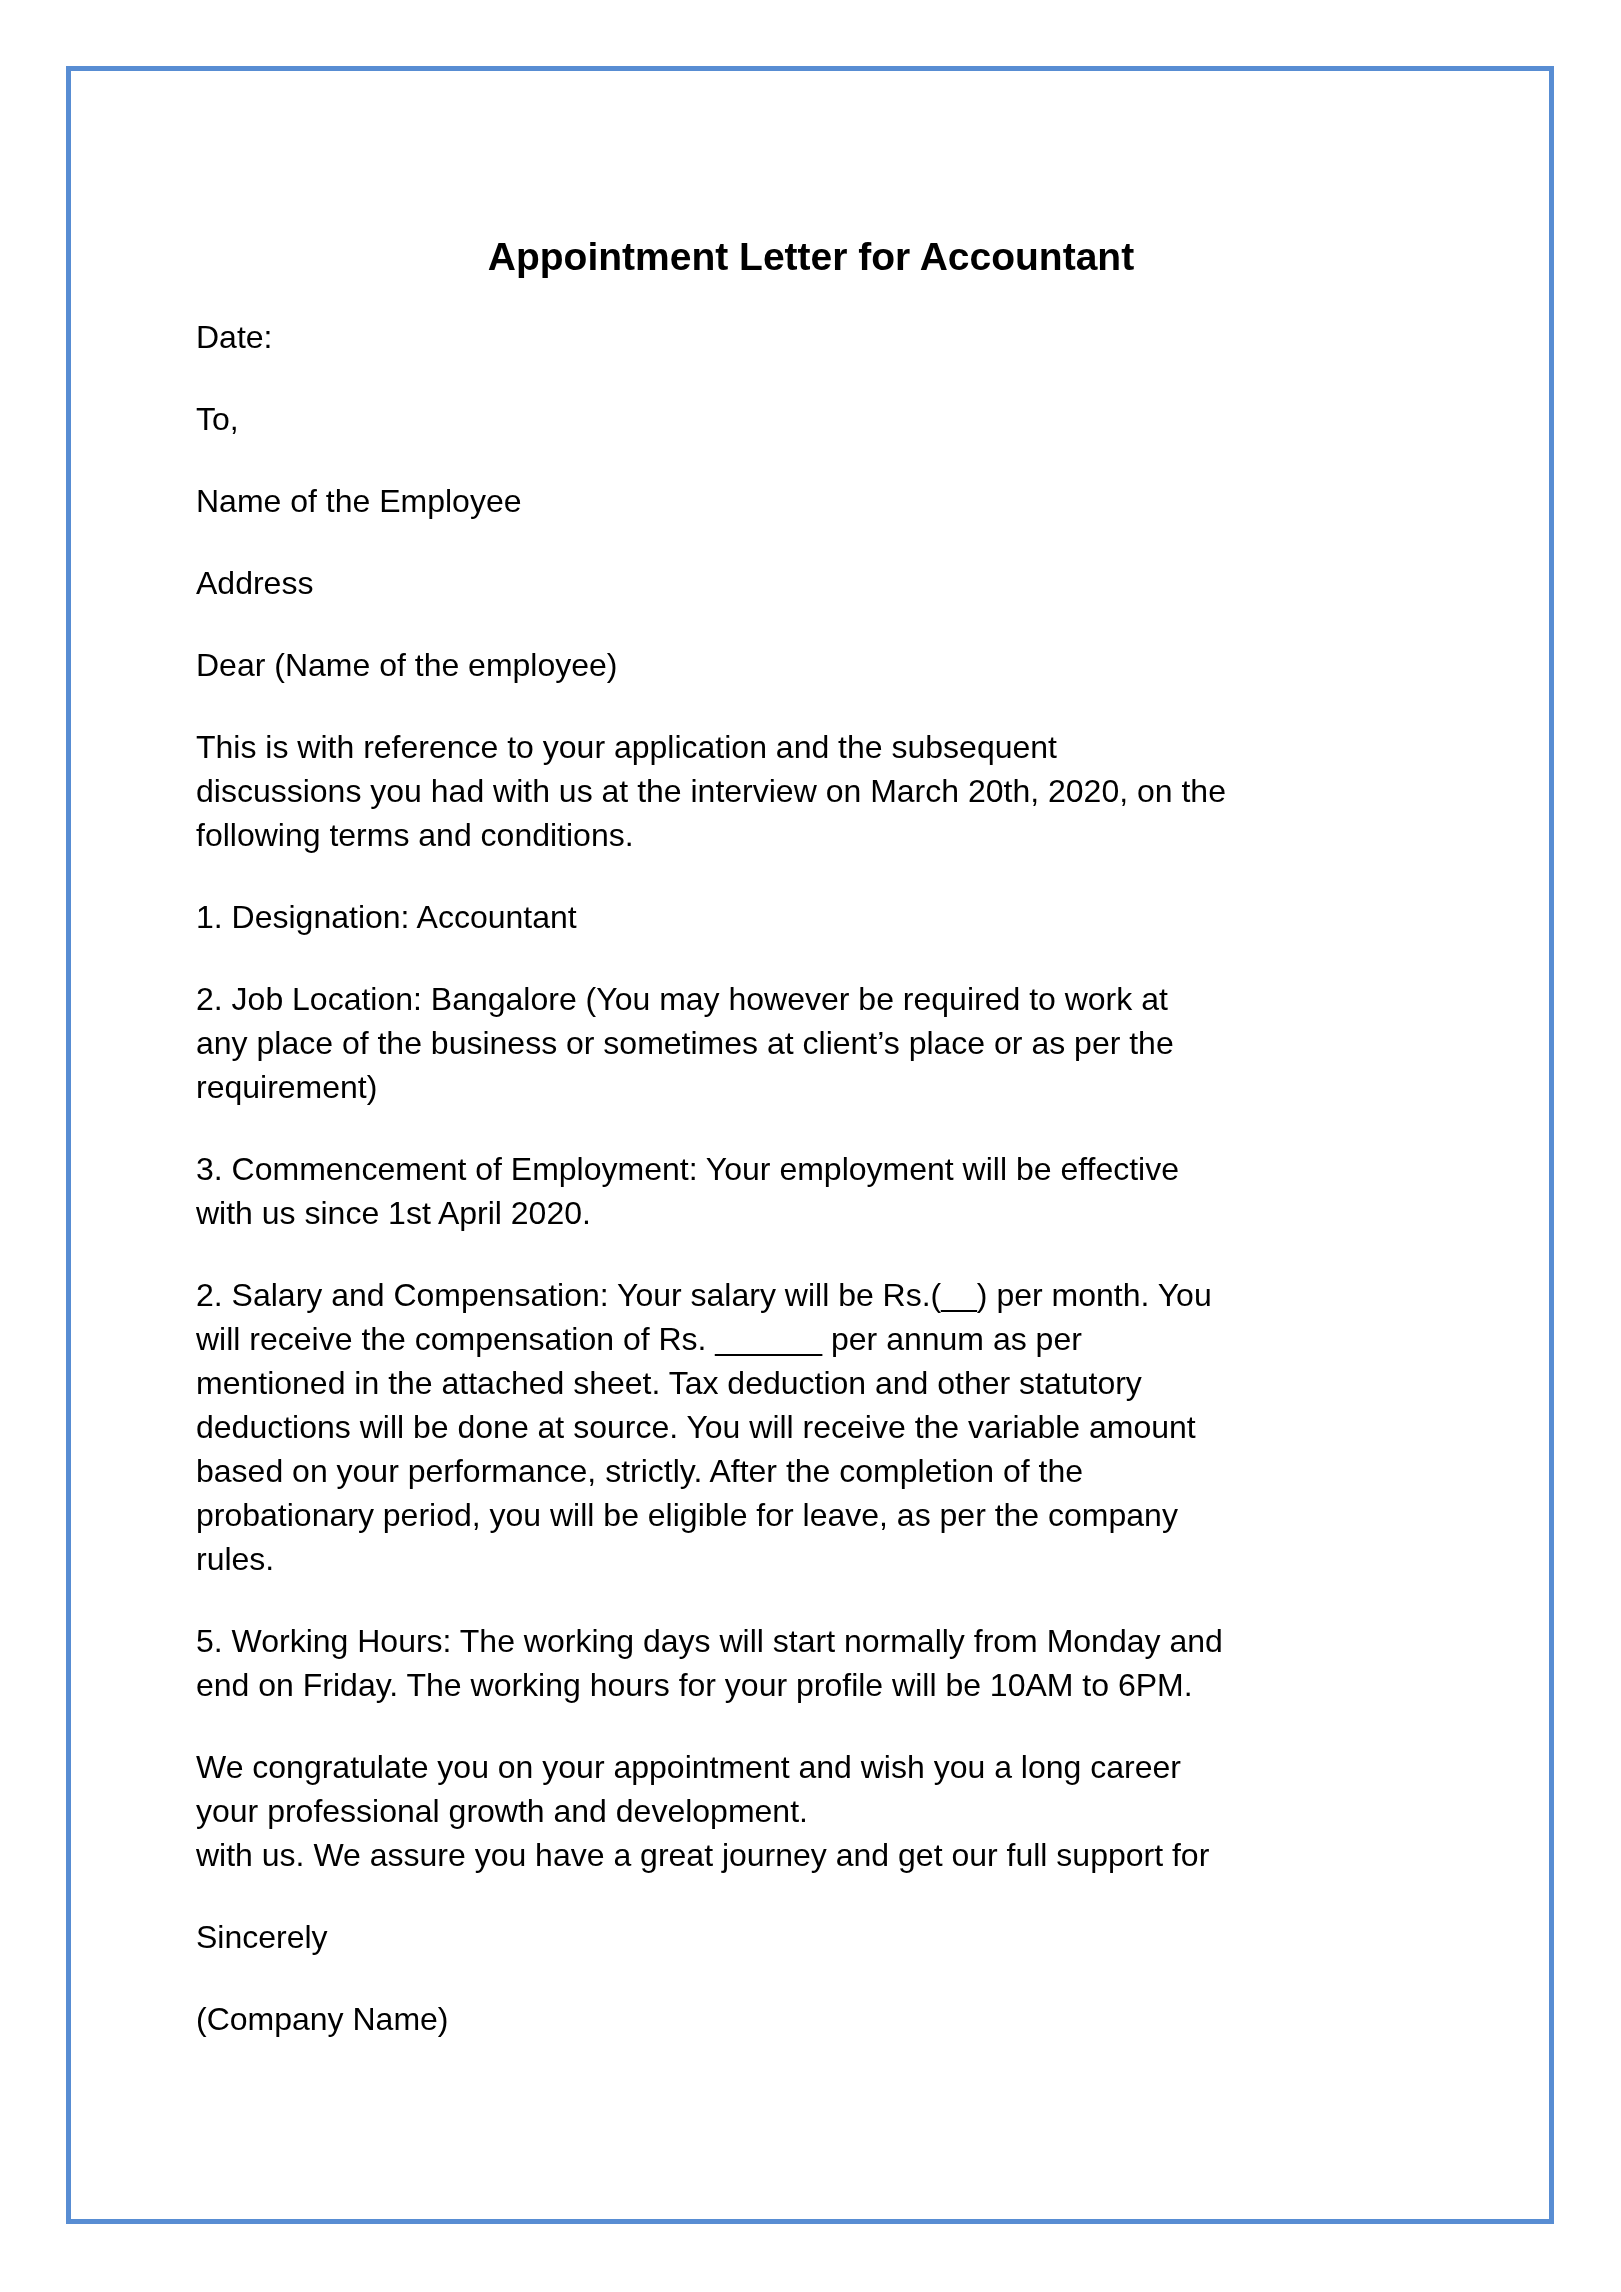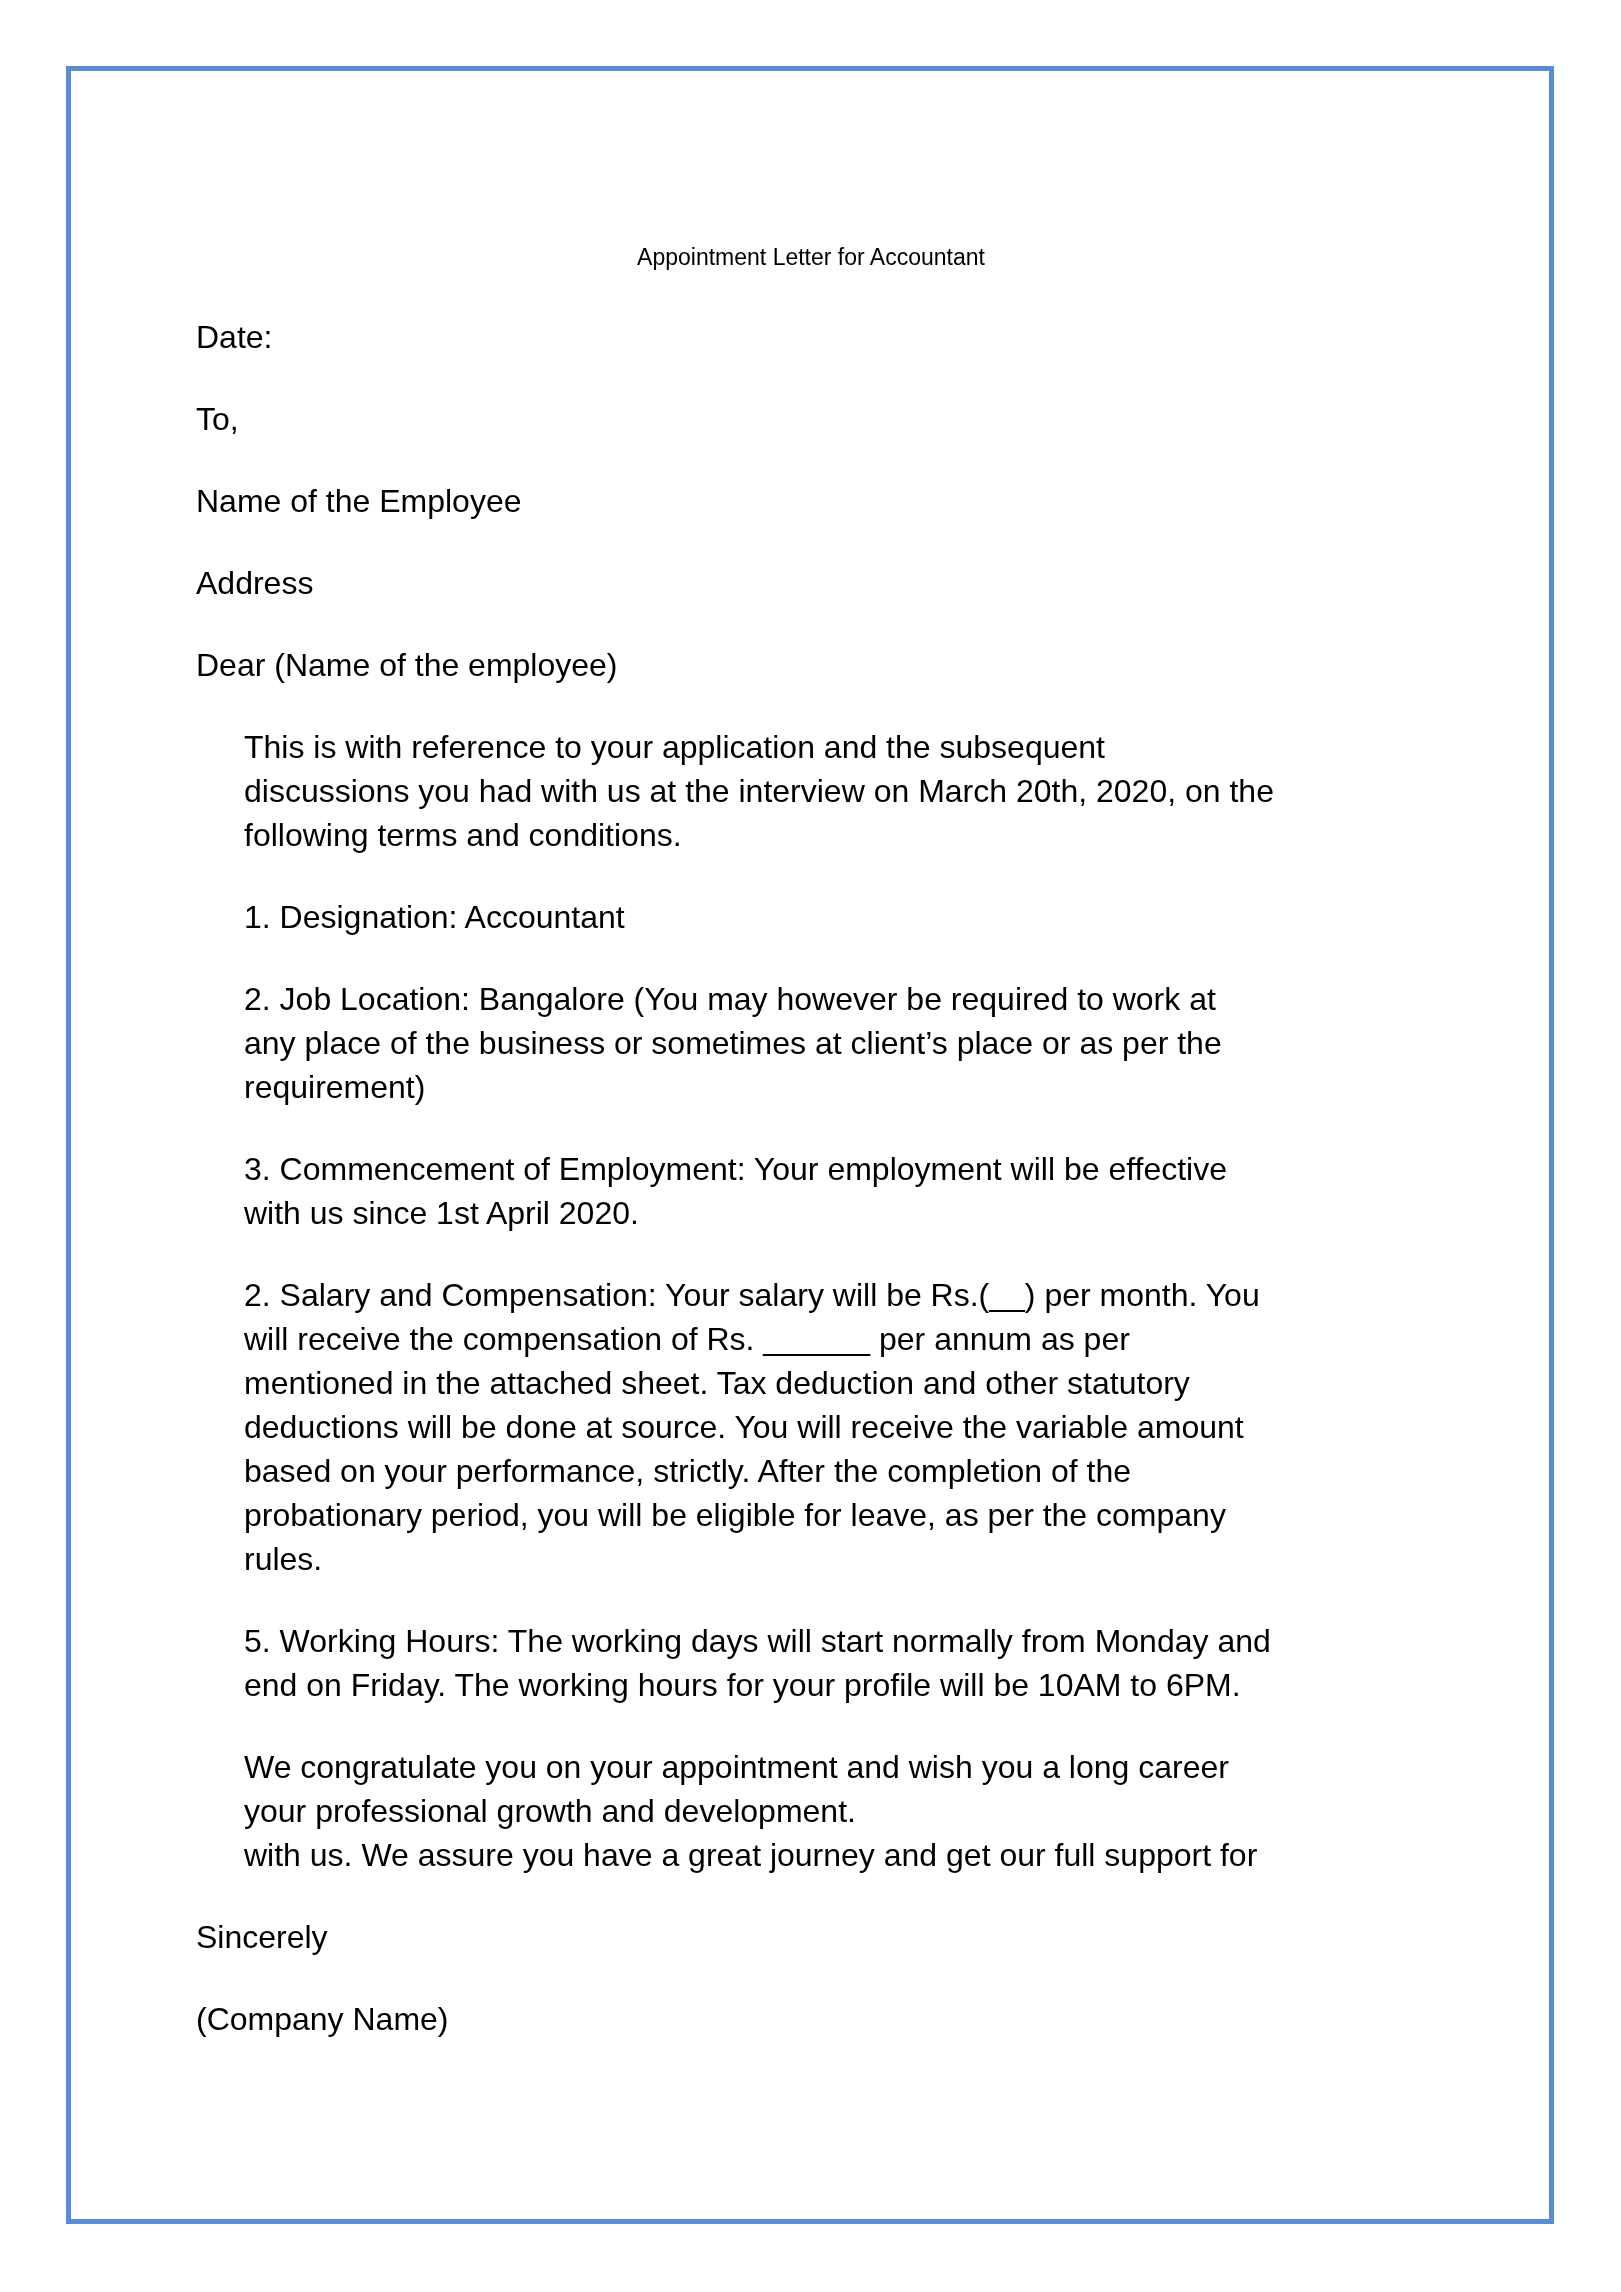--- a/index.html
+++ b/index.html
@@ -1,25 +1,25 @@
 <!DOCTYPE html>
 <html><head>
 <meta charset="utf-8">
 <style>
   html, body { margin: 0; padding: 0; background: #ffffff; }
   body { width: 1621px; height: 2293px; position: relative; overflow: hidden;
          font-family: "Liberation Sans", sans-serif; color: #000; }
   .page-border { position: absolute; left: 66px; top: 66px; width: 1478px; height: 2148px;
                  border: 5.9px solid #588dd3; box-sizing: content-box; }
   .title { position: absolute; left: 66px; width: 1490px; top: 235px; text-align: center;
-           font-size: 23px; font-weight: normal; line-height: 44px; white-space: nowrap; }
+           font-size: 39px; font-weight: bold; line-height: 44px; white-space: nowrap; }
   .body-text { position: absolute; left: 196px; top: 315px; width: 1274px;
                font-size: 32px; line-height: 44px; }
   .para { margin: 0 0 38px 0; }
-  .line { display: block; white-space: nowrap; margin-left: 48px; }
+  .line { display: block; white-space: nowrap; }
 </style>
 </head>
 <body>
 
 <div class="page-border" style="border-color: rgb(88, 141, 211);"></div>
 
 <div class="title">Appointment Letter for Accountant</div>
 
 <div class="body-text">
   <p class="para">Date:</p>

